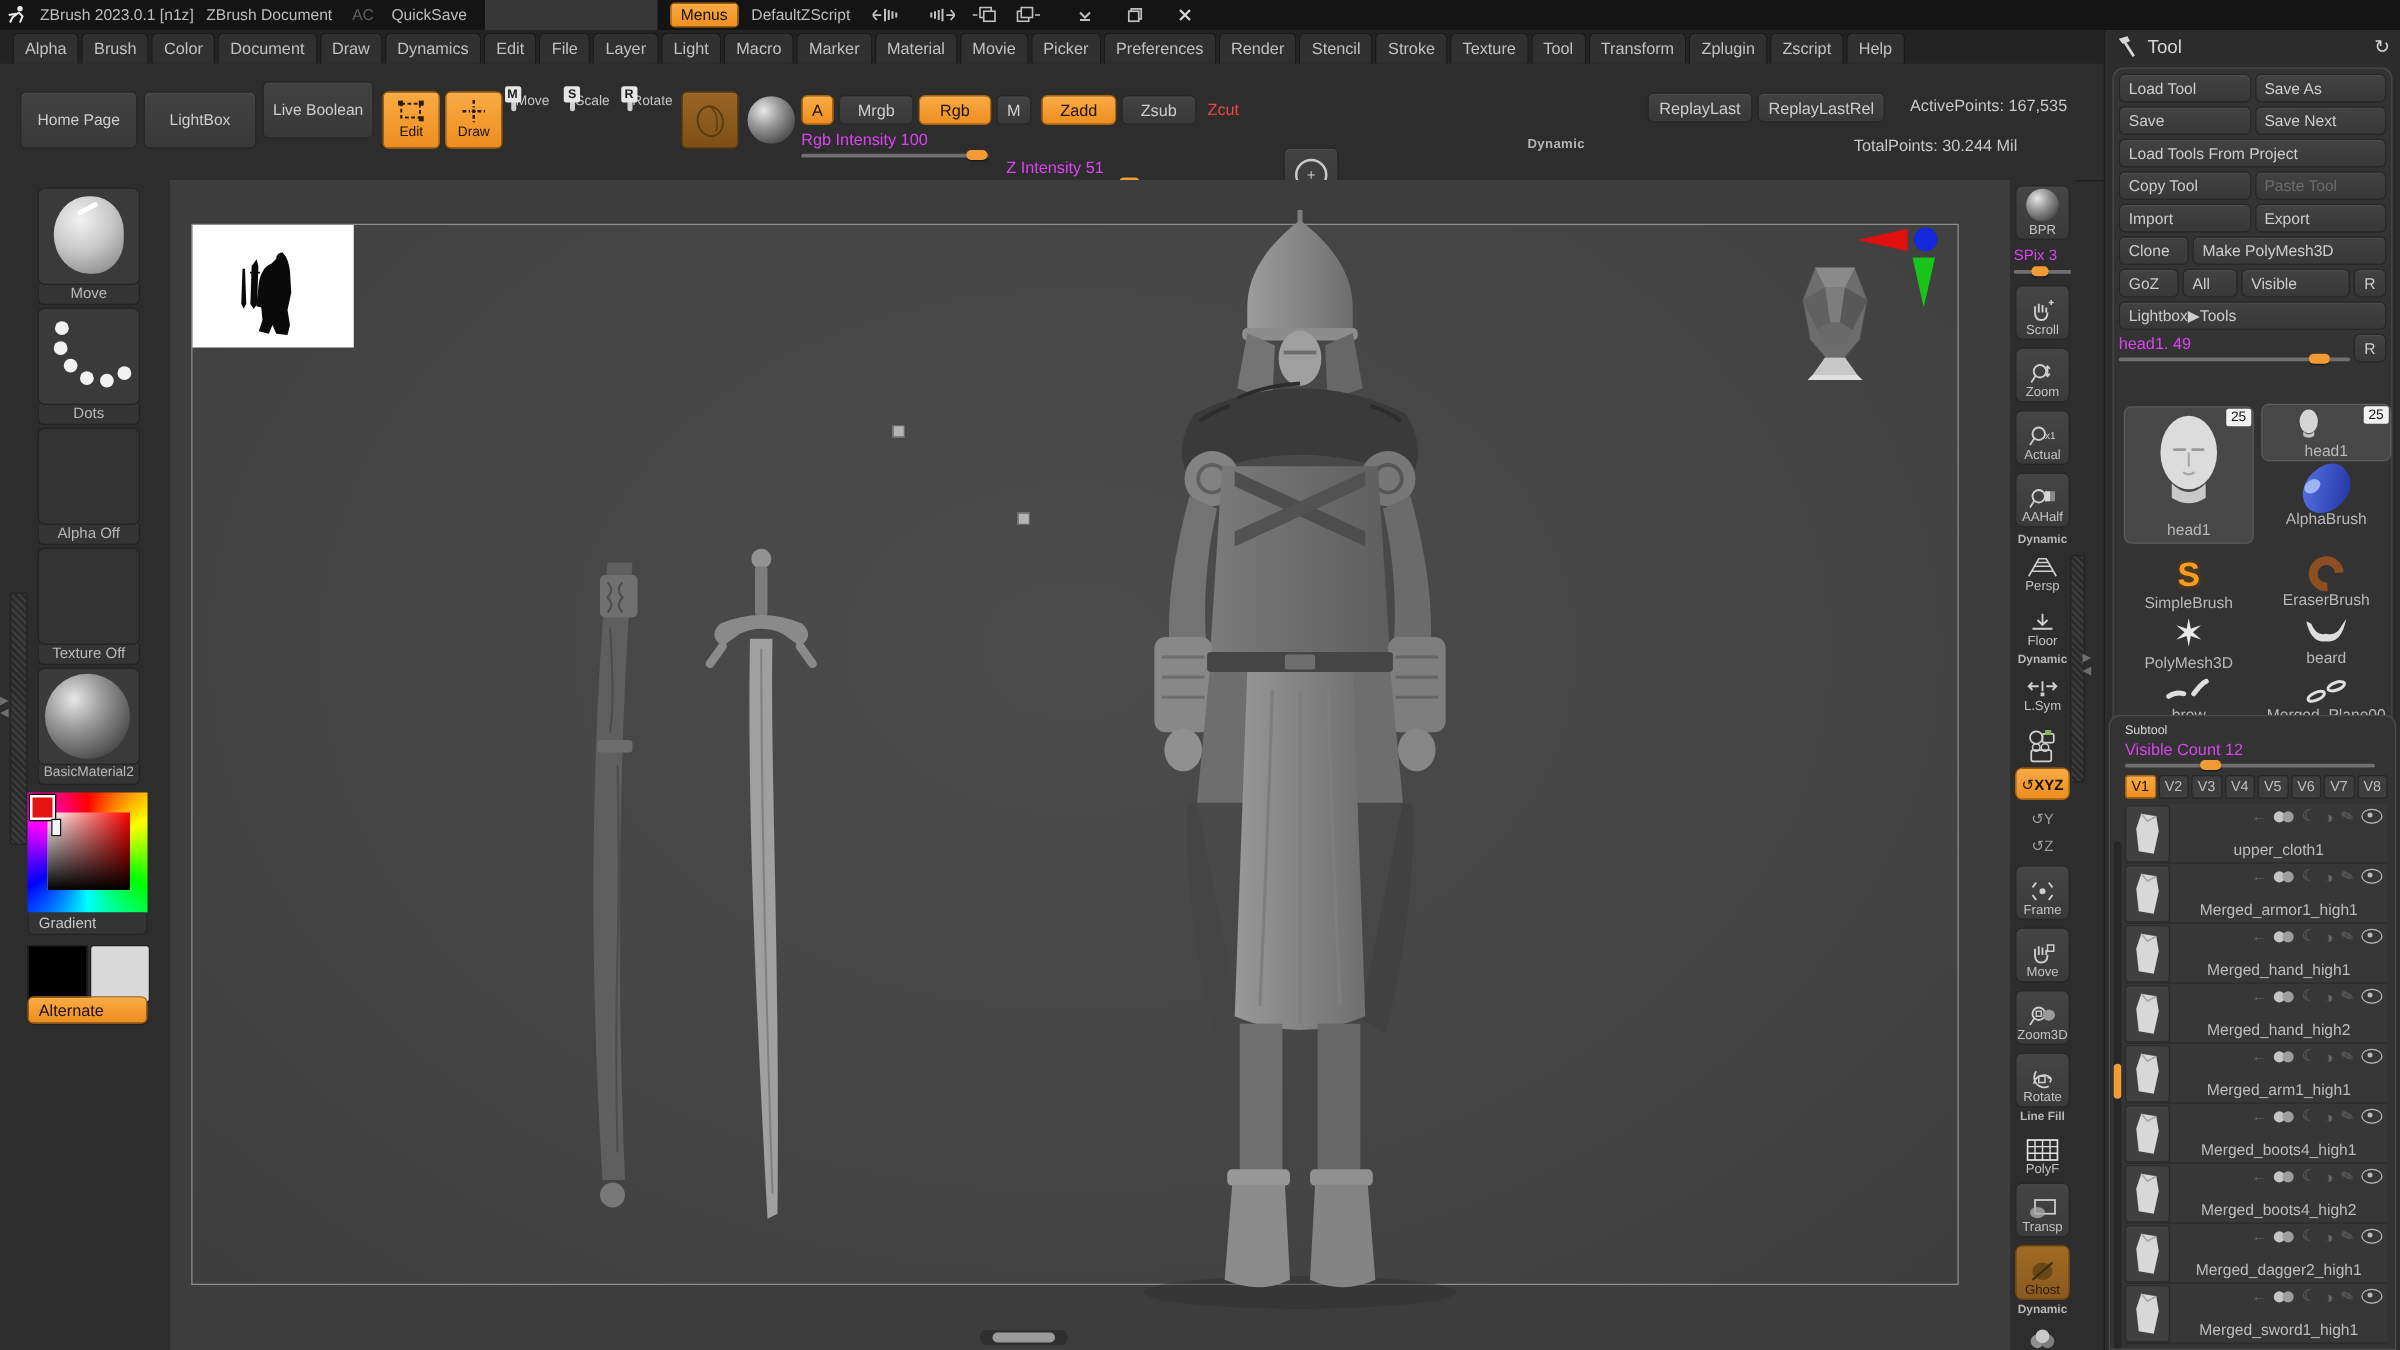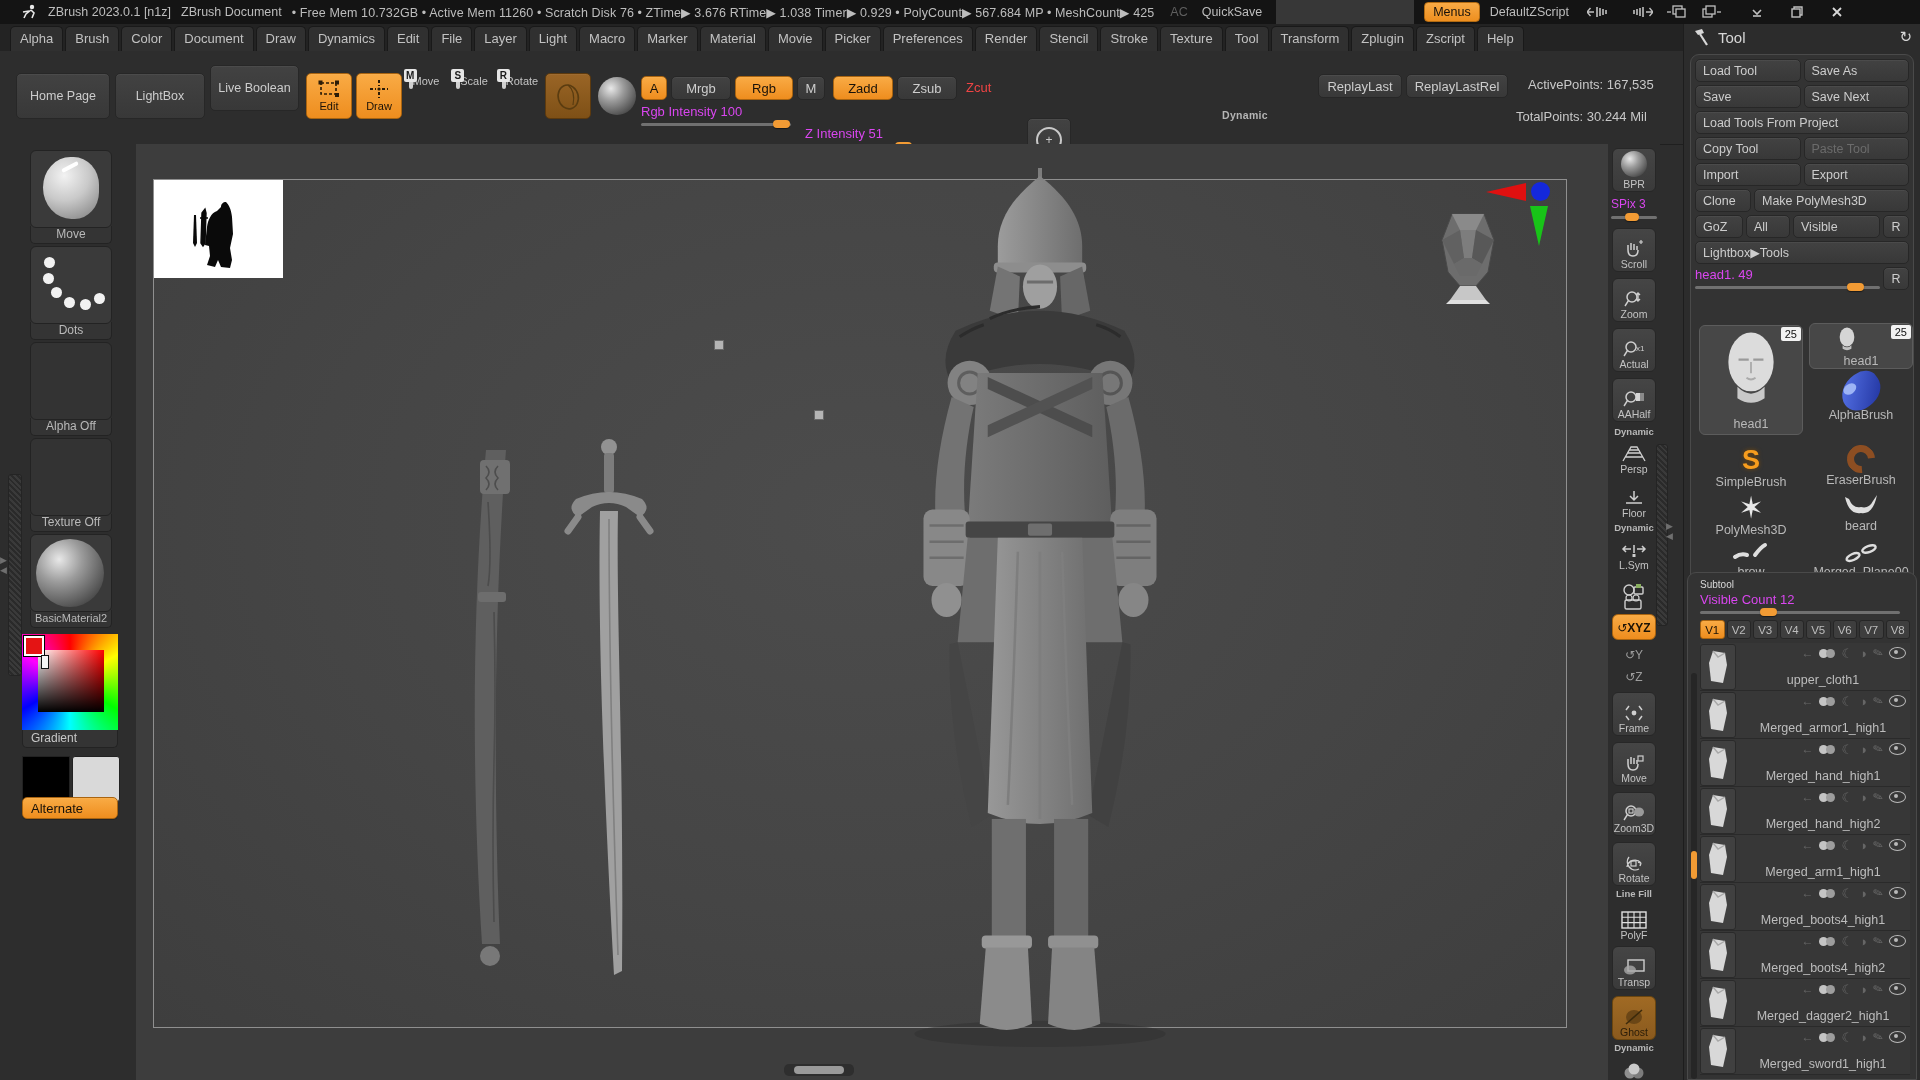--- a/index.html
+++ b/index.html
@@ -2,21 +2,21 @@
 <html><head>
 <meta charset="utf-8">
 <style>
   html,body{margin:0;padding:0;background:#222;}
   #app{position:relative;width:1920px;height:1080px;background:#2d2d2d;
        font-family:"Liberation Sans","DejaVu Sans",sans-serif;color:#c8c8c8;
        font-size:13px;overflow:hidden;-webkit-user-select:none;}
   .abs{position:absolute;}
   
   #titlebar{left:0;top:0;width:1920px;height:24px;background:#141414;display:flex;
-            align-items:center;gap:10px;font-size:12.5px;color:#bdbdbd;padding-left:22px;box-sizing:border-box;}
+            align-items:center;gap:10px;font-size:12.5px;color:#bdbdbd;padding-left:6px;box-sizing:border-box;}
   #titlebar .dim{color:#5f5f5f;}
   .zlogo{width:16px;height:16px;flex:0 0 auto;}
   #seethrough{width:138px;position:relative;top:-1px;}
   #seethrough .st-row{display:flex;justify-content:space-between;}
   .menus-btn{background:linear-gradient(#f8aa45,#ee8f1f);color:#16100a;border-radius:4px;
              padding:2px 8px;border:1px solid #b26b12;}
   .tb-icons{display:flex;align-items:center;gap:14px;margin-left:8px;color:#cfcfcf;}
   .tb-icons svg{display:block;}
   
   #menubar{left:0;top:24px;width:1683px;height:27px;background:#232323;display:flex;
@@ -128,21 +128,20 @@
 
 <div id="app">
 
   <div id="titlebar" class="abs">
     <svg class="zlogo" viewBox="0 0 16 16">
       <circle cx="10" cy="3" r="2.2" fill="#e8e8e8"></circle>
       <path d="M9 6 L4 10 L2 14 M9 6 L12 9 L10 14 M1 8 L7 7" stroke="#e8e8e8" stroke-width="1.6" fill="none"></path>
     </svg>
     <span>ZBrush 2023.0.1 [n1z]</span>
     <span>ZBrush Document</span>
-    <span style="letter-spacing:.1px;">• Free Mem 10.732GB • Active Mem 11260 • Scratch Disk 76 •  ZTime▶ 3.676 RTime▶ 1.038 Timer▶ 0.929 • PolyCount▶ 567.684 MP  • MeshCount▶ 425</span>
     <span class="dim" style="margin-left:6px;">AC</span>
     <span style="margin:0 4px;">QuickSave</span>
     <span id="seethrough" class="slider">
       <span class="st-row">
         <span class="slabel">See-through</span>
         <span class="slabel">0</span>
       </span>
       <span class="track" style="display:block;">
           <span class="knob" style="left:6%;"></span>
         </span>
@@ -298,21 +297,21 @@
 
     <div class="abs zb" style="left:1318px;top:23px;width:84px;height:24px;">ReplayLast</div>
     <div class="abs zb" style="left:1406px;top:23px;width:102px;height:24px;">ReplayLastRel</div>
     <div class="abs slider" style="left:1318px;top:53px;width:150px;">
       <span class="slabel">AdjustLast 1</span>
       <div class="track">
           <span class="knob" style="left:42%;"></span>
         </div>
     </div>
     <div class="abs" style="left:1528px;top:26px;">ActivePoints: 167,535</div>
-    <div class="abs" style="left:1516px;top:58px;text-align:right;">TotalPoints: 30.244 Mil</div>
+    <div class="abs" style="left:1483px;top:58px;text-align:right;">TotalPoints: 30.244 Mil</div>
   </div>
 
   <div class="abs" style="left:0;top:144px;width:136px;height:936px;background:#2d2d2d;">
     <div class="abs handle-strip" style="left:8px;top:330px;height:200px;"></div>
     <div class="abs small-arrows" style="left:0px;top:412px;">
         <span>▶</span>
         <span>◀</span>
       </div>
 
     <div class="abs ls-item" style="left:30px;top:6px;">

